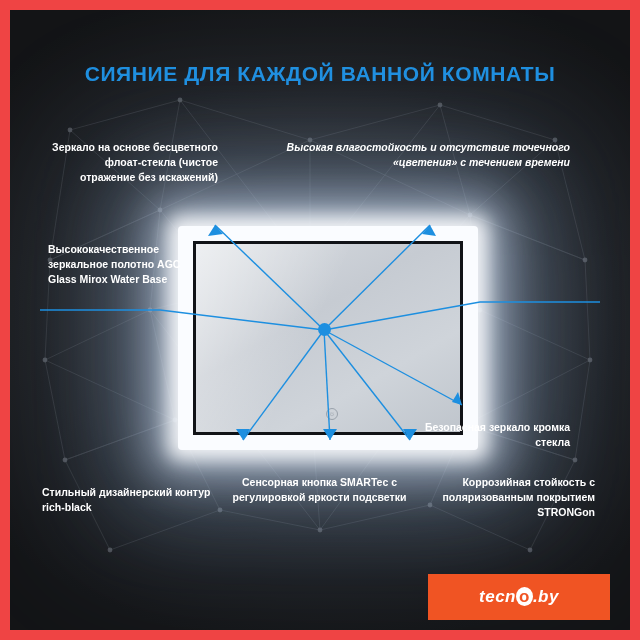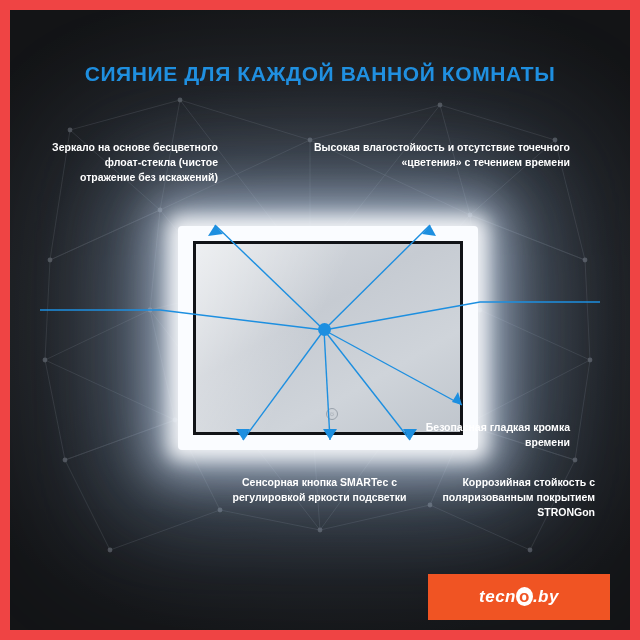--- a/index.html
+++ b/index.html
@@ -223,26 +223,28 @@
         <polygon points="233,430 226,419 240,419"></polygon>
         <polygon points="320,430 313,419 327,419"></polygon>
         <polygon points="400,430 393,419 407,419"></polygon>
       </g>
     </svg>
 
     <div class="hub"></div>
 
     <div class="label" style="left:38px; top:130px; width:170px;text-align:right;">Зеркало на основе бесцветного флоат-стекла (чистое отражение без искажений)</div>
 
-    <div class="label r" style="left:268px; top:130px; width:292px;">Высокая влагостойкость и отсутствие точечного «цветения» с течением времени</div>
-
-
-
-    <div class="label r" style="left:400px; top:410px; width:160px;">Безопасная гладкая кромка времени</div>
-
+    <div class="label r" style="left:268px; top:130px; width:292px;font-style:italic;">Высокая влагостойкость и отсутствие точечного «цветения» с течением времени</div>
+
+    <div class="label" style="left:38px; top:232px; width:150px;">Высококачественное зеркальное полотно AGC Glass Mirox Water Base</div>
+
+
+    <div class="label r" style="left:400px; top:410px; width:160px;">Безопасная зеркало кромка стекла</div>
+
+    <div class="label" style="left:32px; top:475px; width:175px;">Стильный дизайнерский контур rich-black</div>
 
     <div class="label r" style="left:400px; top:465px; width:185px;">Коррозийная стойкость с поляризованным покрытием STRONGon</div>
 
     <div class="label c" style="left:222px; top:465px; width:175px;">Сенсорная кнопка SMARTec с регулировкой яркости подсветки</div>
 
   </div>
 
   <div class="logo">
     <div class="logo-text">
       <span>tecn</span><span class="o">o</span><span>.by</span>

